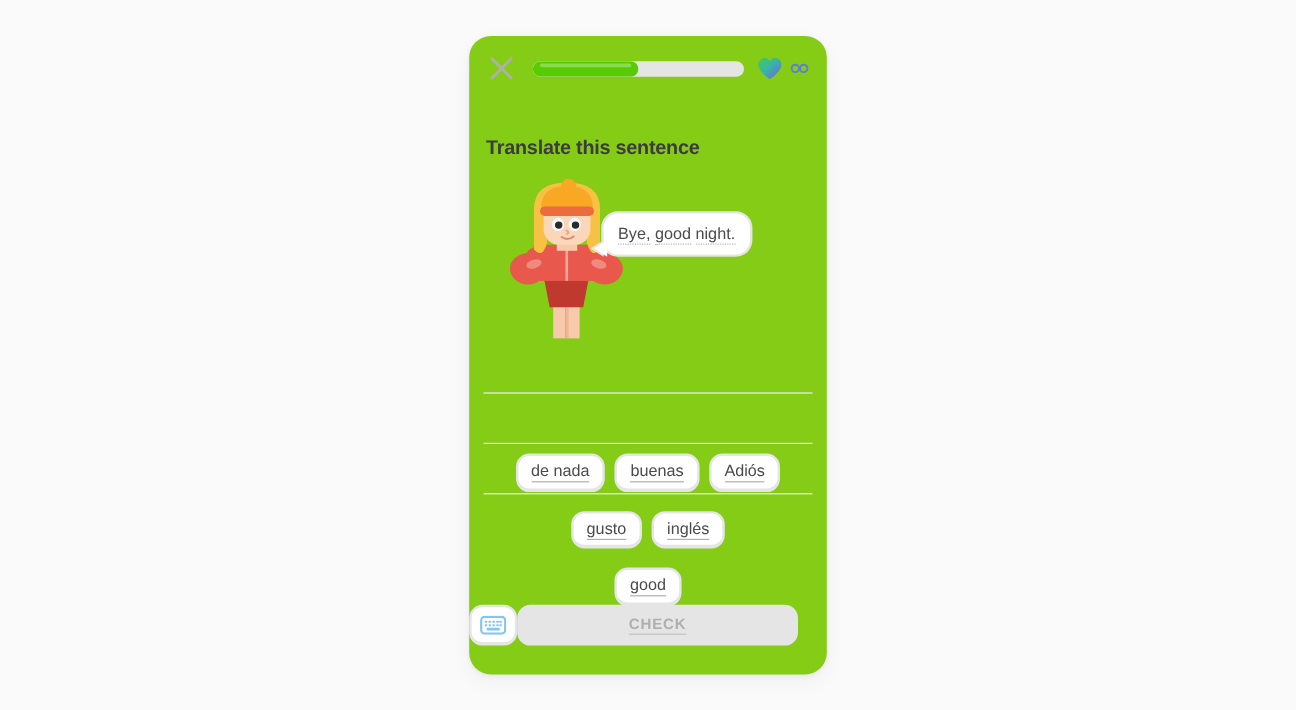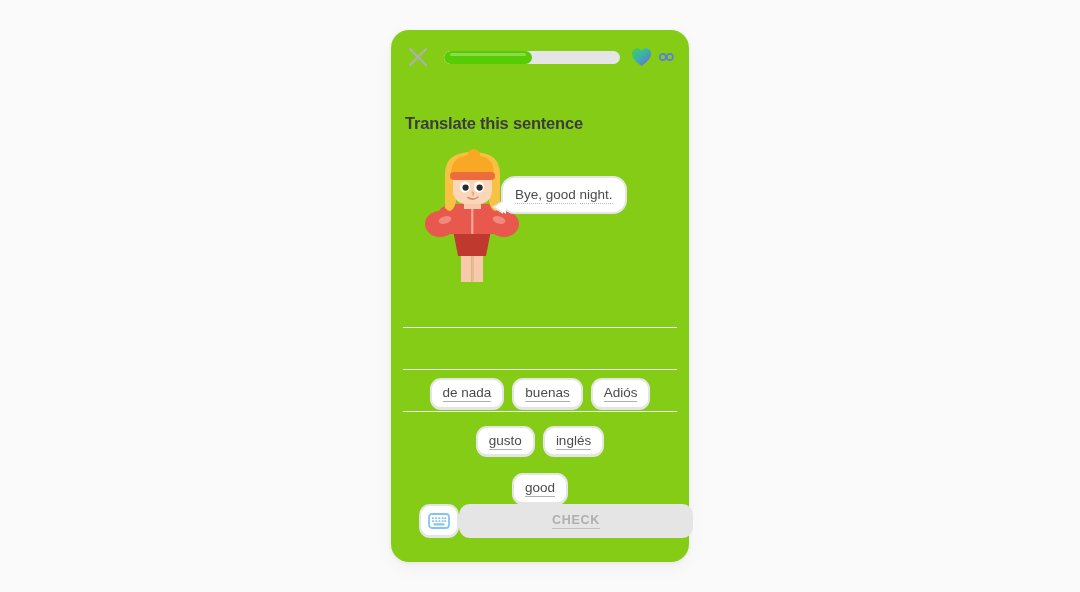--- a/index.html
+++ b/index.html
@@ -191,21 +191,21 @@
     line-height: 1.15;
   }
   .word-tile span {
     border-bottom: 1px solid #b0b0b0;
     padding-bottom: 1px;
   }
 
   
   .footer {
     position: absolute;
-    left: 28px;
+    left: 0;
     bottom: 24px;
     width: 274px;
     display: flex;
     align-items: center;
   }
 
   .keyboard-btn {
     flex: 0 0 auto;
     width: 40px;
     height: 34px;

